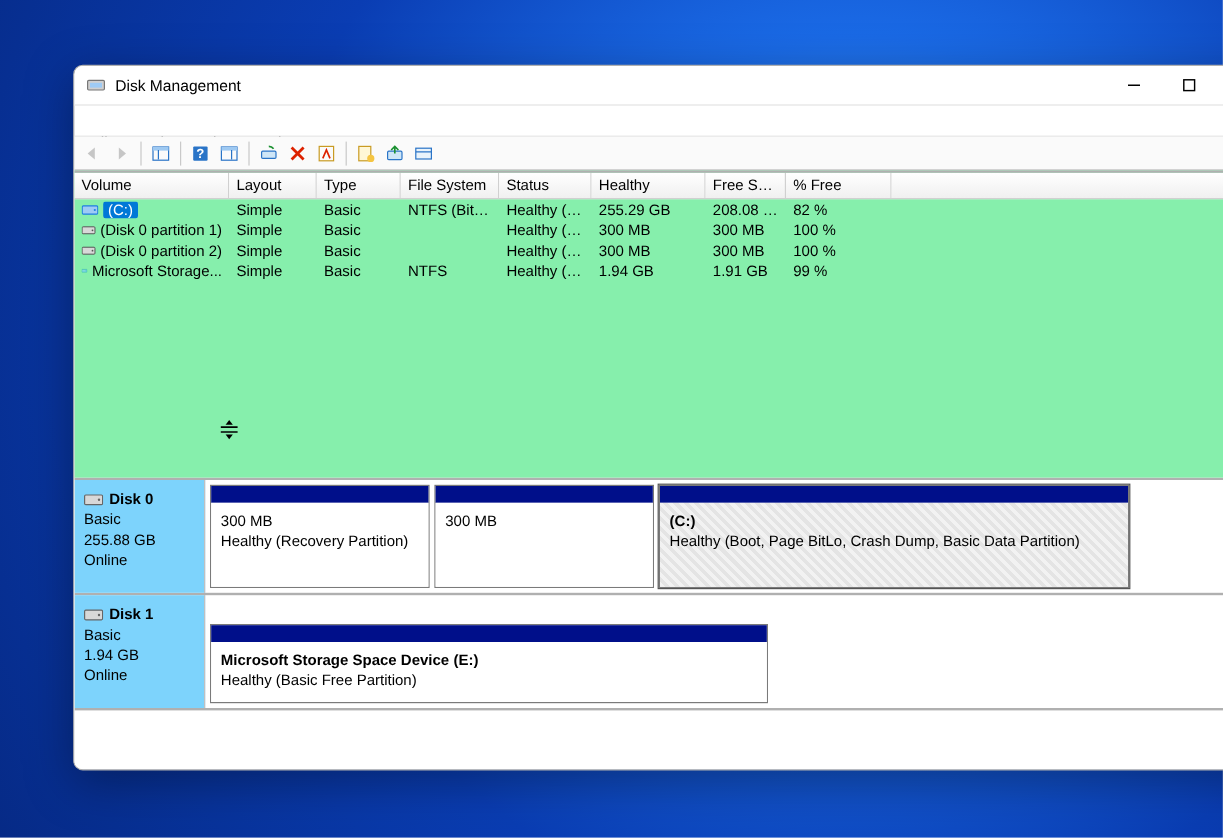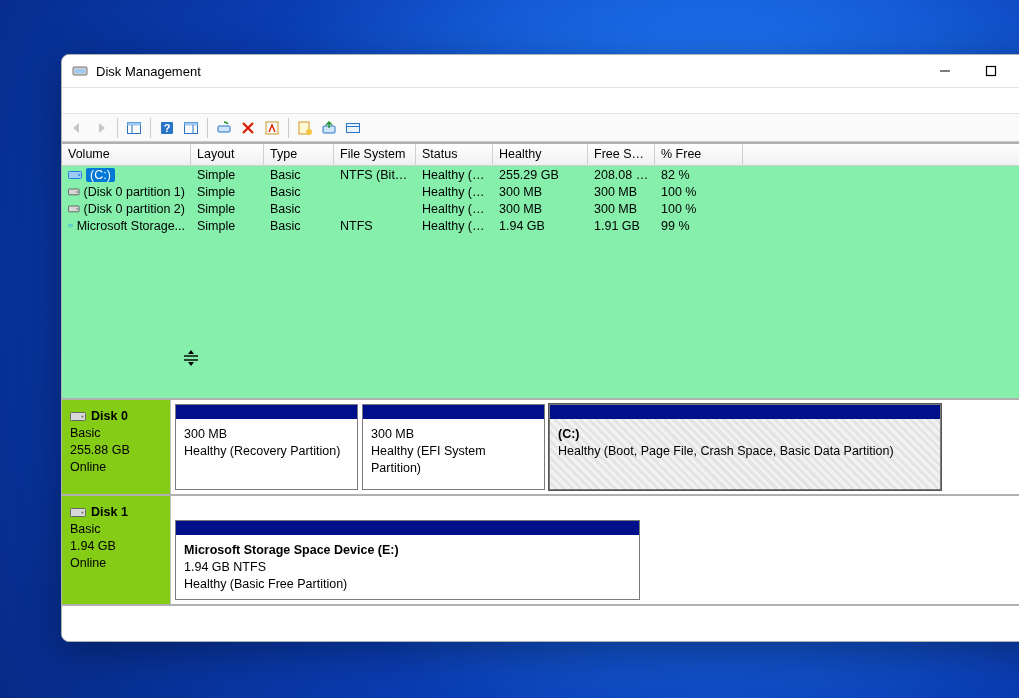--- a/index.html
+++ b/index.html
@@ -61,21 +61,21 @@
   
   .c0{width:129px;} .c1{width:73px;} .c2{width:70px;} .c3{width:82px;} .c4{width:77px;} .c5{width:95px;} .c6{width:67px;} .c7{width:88px;} .c8{flex:1;}
   
   .splitter-cursor {
     position:absolute; left:120px; top:205px; width:18px; height:18px; pointer-events:none;
   }
   
   .diskview { border-top:2px solid #b0b0b0; flex:1; display:flex; flex-direction:column; background:#fff; overflow:hidden;}
   .disk-row { display:flex; border-bottom:2px solid #b0b0b0; min-height:96px; }
   .disk-info {
-    width:109px; padding:8px 8px; background:#84cc16; border-right:1px solid #c0c0c0; font-size:12.5px; line-height:1.35;
+    width:109px; padding:8px 8px; background:#7dd3fc; border-right:1px solid #c0c0c0; font-size:12.5px; line-height:1.35;
   }
   .disk-info .disk-title { font-weight:600; display:flex; align-items:center; gap:5px;}
   .disk-info .disk-ico { width:16px; height:12px; display:inline-block;}
   .partitions { flex:1; display:flex; padding:4px 4px 4px 4px; gap:4px; position:relative;}
   .part {
     border:1px solid #7a7a7a; display:flex; flex-direction:column; min-width:0;
   }
   .part-top { height:14px; background:#000f8a; }
   .part-body { flex:1; padding:7px 8px 6px 8px; font-size:12.5px; line-height:1.35; background:#fff; overflow:hidden;}
   .part.selected .part-body {
@@ -321,28 +321,27 @@
                 <div class="part-top"></div>
                 <div class="part-body">
                   <div>300 MB</div>
                   <div>Healthy (Recovery Partition)</div>
                 </div>
               </div>
               <div class="part" style="width: 183px;">
                 <div class="part-top"></div>
                 <div class="part-body">
                   <div>300 MB</div>
-                  <div>Healthy (EFI System Partition)</div>
                 </div>
               </div>
               <div class="part selected" style="width: 392px;">
                 <div class="part-top"></div>
                 <div class="part-body">
                   <div class="pname">(C:)</div>
-                  <div>Healthy (Boot, Page File, Crash Space, Basic Data Partition)</div>
+                  <div>Healthy (Boot, Page BitLo, Crash Dump, Basic Data Partition)</div>
                 </div>
               </div>
             </div>
           </div>
           <div class="disk-row">
             <div class="disk-info">
               <div class="disk-title">
                 <span class="disk-ico"><svg viewBox="0 0 16 12">
                     <rect x="0.5" y="2.5" width="15" height="8" rx="1" fill="#d8d8d8" stroke="#666"></rect>
                     <circle cx="12.5" cy="6.5" r="1" fill="#666"></circle>
@@ -351,21 +350,20 @@
               </div>
               <div>Basic</div>
               <div>1.94 GB</div>
               <div>Online</div>
             </div>
             <div class="partitions">
               <div class="part" style="width: 465px; margin-top: 20px;">
                 <div class="part-top"></div>
                 <div class="part-body">
                   <div class="pname">Microsoft Storage Space Device  (E:)</div>
-                  <div>1.94 GB NTFS</div>
                   <div>Healthy (Basic Free Partition)</div>
                 </div>
               </div>
             </div>
           </div>
         </div>
       <div class="scroll-stub">
         <div class="thumb"></div>
       </div>
     </div>

